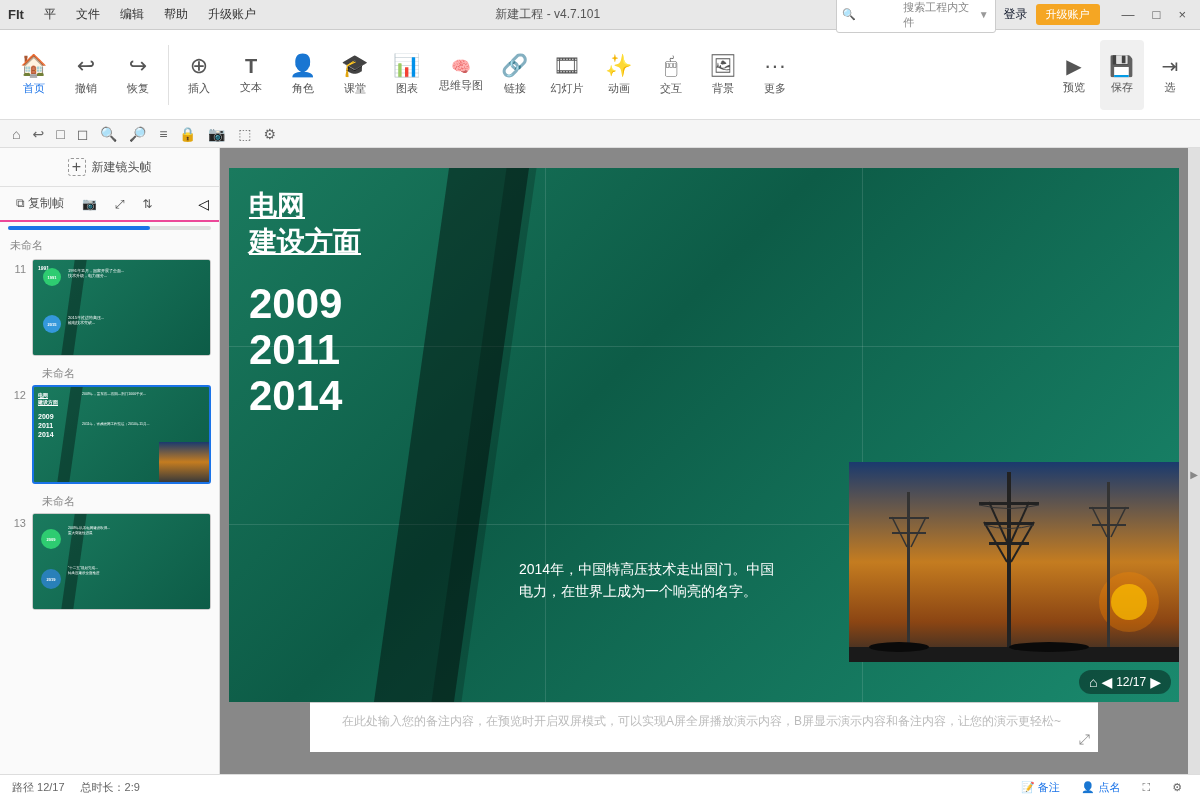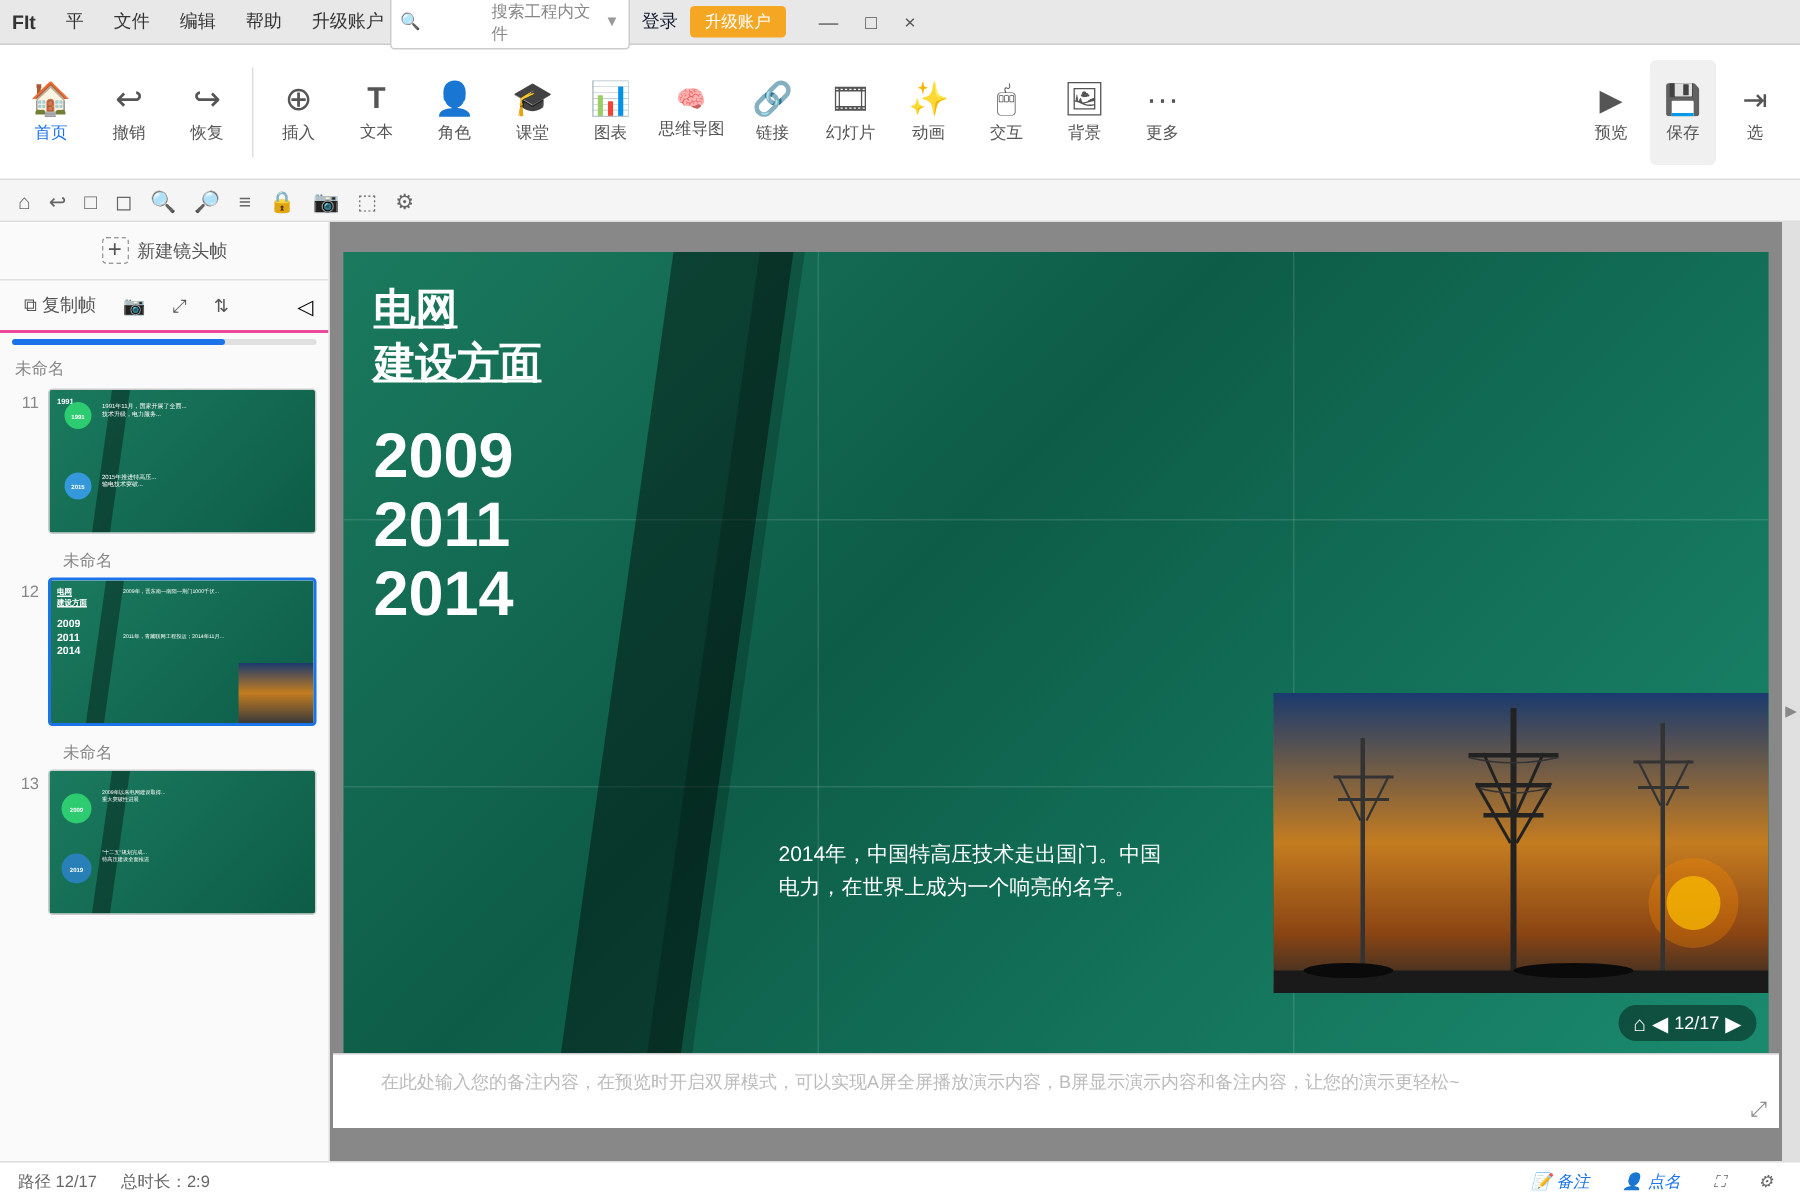--- a/index.html
+++ b/index.html
@@ -231,21 +231,21 @@
     }
 
     
     #status-bar {
       height: 26px; background: white; border-top: 1px solid #ddd;
       display: flex; align-items: center; padding: 0 12px;
       font-size: 11px; color: #666; gap: 16px;
       position: absolute; bottom: 0; left: 0; right: 0;
     }
     #status-bar .right { margin-left: auto; display: flex; align-items: center; gap: 10px; }
-    .status-btn { cursor: pointer; padding: 2px 6px; border-radius: 3px; font-style: italic; }
+    .status-btn { cursor: pointer; padding: 2px 6px; border-radius: 3px; }
     .status-btn-primary { color: #1a73e8; }
 
     
     .thumb-11 {
       background: linear-gradient(135deg, #1a7a5e, #0d5c47);
       width: 100%; height: 95px; position: relative; overflow: hidden;
     }
     .thumb-12 {
       background: linear-gradient(135deg, #1a7a5e, #0d5c47);
       width: 100%; height: 95px; position: relative; overflow: hidden;
@@ -278,20 +278,21 @@
 
 <div id="title-bar">
   <span class="logo">FIt</span>
   <div class="menu-items">
     <span class="menu-item">平</span>
     <span class="menu-item">文件</span>
     <span class="menu-item">编辑</span>
     <span class="menu-item">帮助</span>
     <span class="menu-item">升级账户</span>
   </div>
+  <div class="title-center">新建工程 - v4.7.101</div>
   <div class="search-box">
     <span class="search-icon">🔍</span>
     <span style="font-size:11px;color:#888;margin-left:43px;">搜索工程内文件</span>
     <span class="search-dropdown">▼</span>
   </div>
   <span class="login-btn">登录</span>
   <button class="upgrade-btn">升级账户</button>
   <div class="win-controls">
     <span class="win-btn">—</span>
     <span class="win-btn">□</span>
@@ -582,21 +583,21 @@
       <div class="slide-bottom-nav">
         <span class="home-icon">⌂</span>
         <span class="nav-icon">◀</span>
         <span class="nav-page">
           <span>12</span>/<span>17</span>
         </span>
         <span class="nav-icon">▶</span>
       </div>
     </div>
 
-    <div id="notes-area" style="width:964px;padding-left:32px;">
+    <div id="notes-area" style="width:788px;padding-left:32px;">
       <span style="color:#bbb;font-size:12px;">在此处输入您的备注内容，在预览时开启双屏模式，可以实现A屏全屏播放演示内容，B屏显示演示内容和备注内容，让您的演示更轻松~</span>
       <span class="notes-expand">⤢</span>
     </div>
 
   </div>
 
   <div style="width:12px;background:#e0e0e0;display:flex;align-items:center;justify-content:center;cursor:pointer;">
     <span style="font-size:10px;color:#888;">▶</span>
   </div>
 

